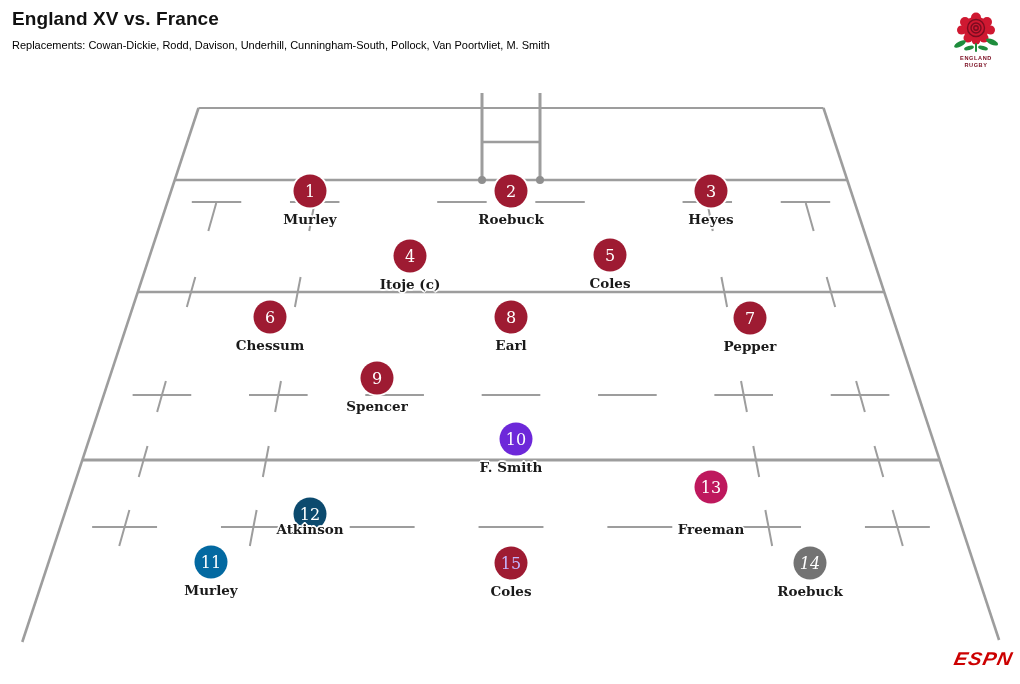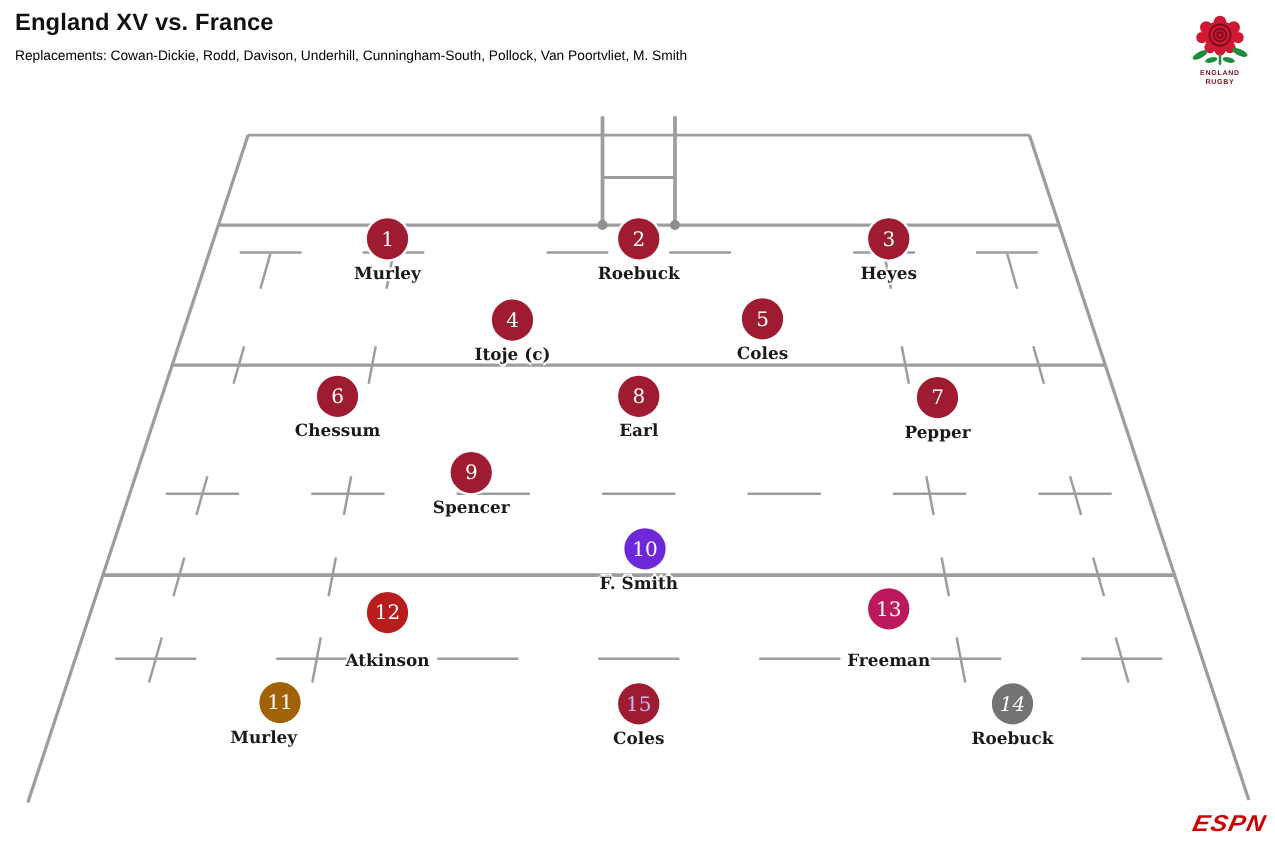--- a/index.html
+++ b/index.html
@@ -104,25 +104,25 @@
     <div class="pcircle" style="left: 270px; top: 317px; background: rgb(158, 27, 50); color: rgb(255, 255, 255);">6</div>
     <div class="pname" style="left: 270px; top: 345px;">Chessum</div>
     <div class="pcircle" style="left: 511px; top: 317px; background: rgb(158, 27, 50); color: rgb(255, 255, 255);">8</div>
     <div class="pname" style="left: 511px; top: 345px;">Earl</div>
     <div class="pcircle" style="left: 750px; top: 318px; background: rgb(158, 27, 50); color: rgb(255, 255, 255);">7</div>
     <div class="pname" style="left: 750px; top: 346px;">Pepper</div>
     <div class="pcircle" style="left: 377px; top: 378px; background: rgb(158, 27, 50); color: rgb(255, 255, 255);">9</div>
     <div class="pname" style="left: 377px; top: 406px;">Spencer</div>
     <div class="pcircle" style="left: 516px; top: 439px; background: #6d28d9; color: rgb(255, 255, 255);">10</div>
     <div class="pname" style="left: 511px; top: 467px;">F. Smith</div>
-    <div class="pcircle" style="left: 310px; top: 490px; background: #b91c1c; color: rgb(255, 255, 255);">12</div>
+    <div class="pcircle" style="left: 310px; top: 514px; background: #0c4a6e; color: rgb(255, 255, 255);">12</div>
     <div class="pname" style="left: 310px; top: 529px;">Atkinson</div>
     <div class="pcircle" style="left: 711px; top: 487px; background: #be185d; color: rgb(255, 255, 255);">13</div>
     <div class="pname" style="left: 711px; top: 529px;">Freeman</div>
-    <div class="pcircle" style="left: 224px; top: 562px; background: #a16207; color: rgb(255, 255, 255);">11</div>
+    <div class="pcircle" style="left: 211px; top: 562px; background: #0369a1; color: rgb(255, 255, 255);">11</div>
     <div class="pname" style="left: 211px; top: 590px;">Murley</div>
     <div class="pcircle" style="left: 511px; top: 563px; background: rgb(158, 27, 50); color: #c4b5fd;">15</div>
     <div class="pname" style="left: 511px; top: 591px;">Coles</div>
     <div class="pcircle" style="left: 810px; top: 563px; background: #737373; color: rgb(255, 255, 255); font-style: italic;">14</div>
     <div class="pname" style="left: 810px; top: 591px;">Roebuck</div>
   </div>
 
 <div class="header">
   <div class="title">England XV vs. France</div>
   <div class="subtitle">Replacements: Cowan-Dickie, Rodd, Davison, Underhill, Cunningham-South, Pollock, Van Poortvliet, M. Smith</div>

